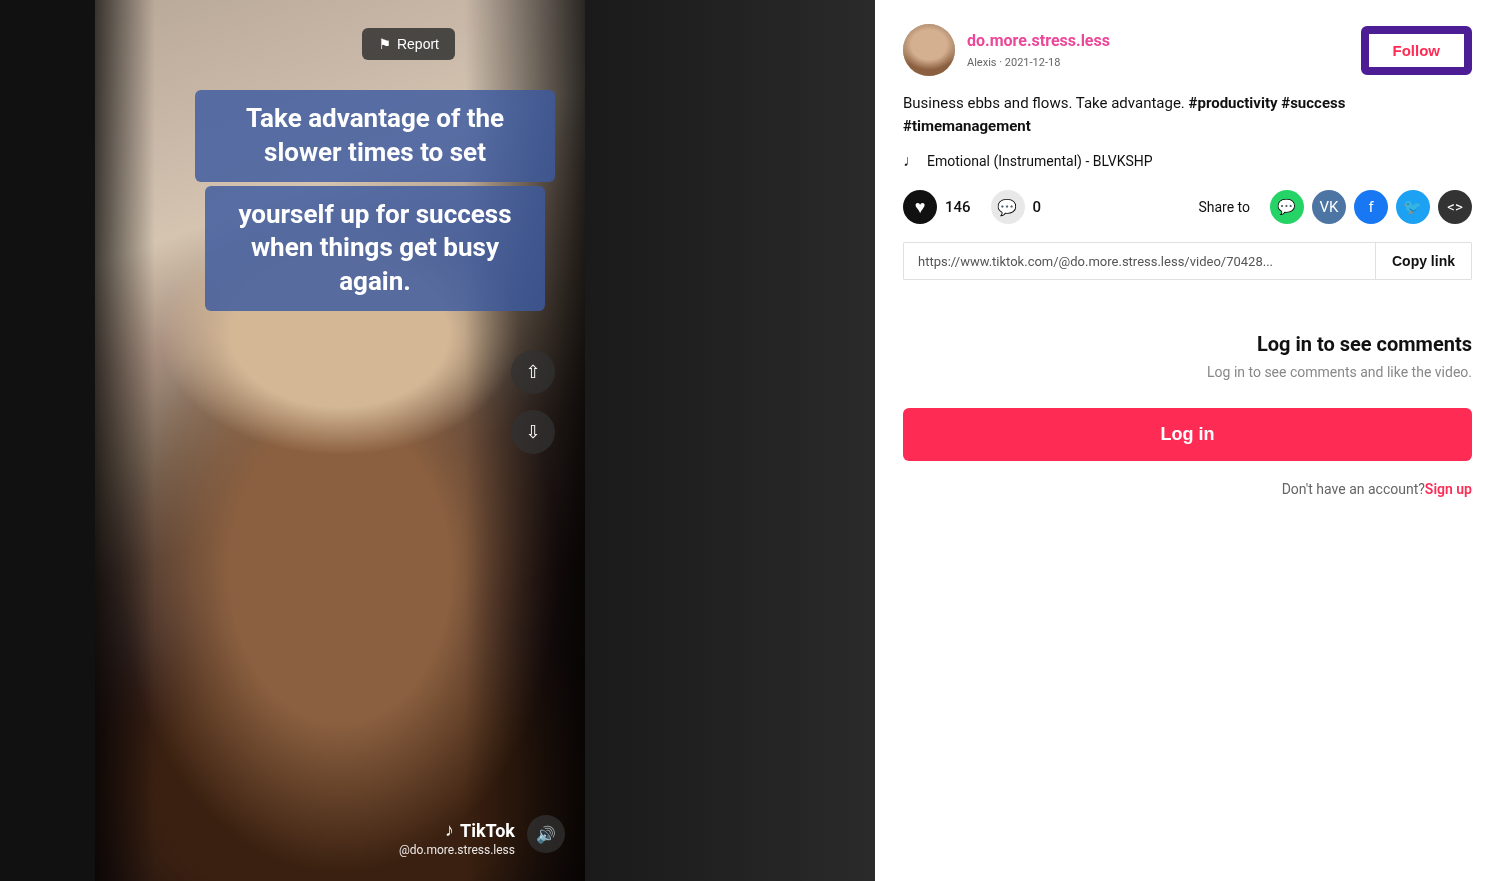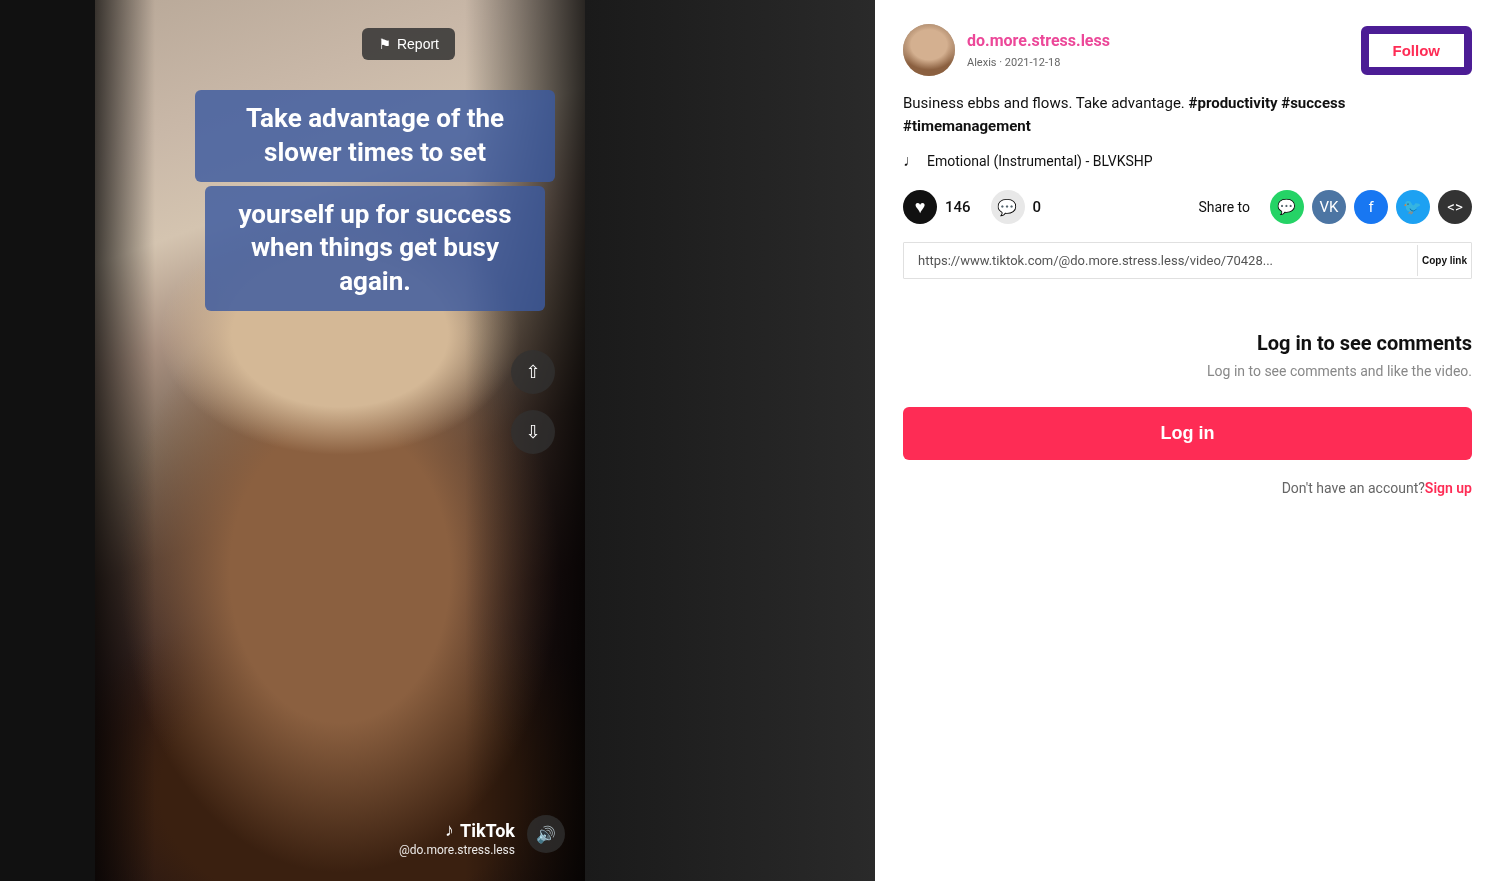--- a/index.html
+++ b/index.html
@@ -341,22 +341,22 @@
       font-size: 13px;
       color: #555;
       white-space: nowrap;
       overflow: hidden;
       text-overflow: ellipsis;
     }
     .copy-link-btn {
       background: transparent;
       border: none;
       border-left: 1px solid #e0e0e0;
-      padding: 10px 4px;
-      font-size: 10px;
+      padding: 10px 16px;
+      font-size: 14px;
       font-weight: 600;
       color: #111;
       cursor: pointer;
       white-space: nowrap;
     }
 
     
     .comments-section {
       display: flex;
       flex-direction: column;

